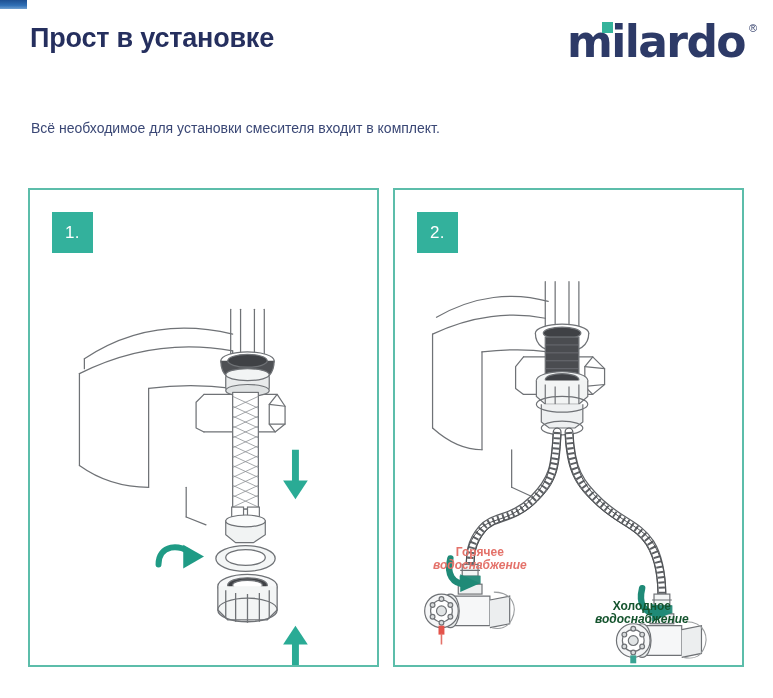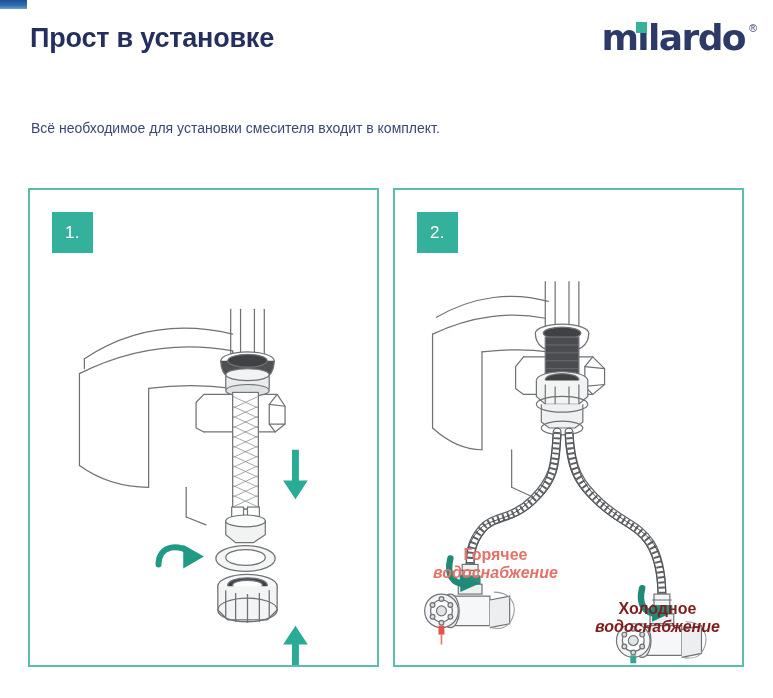--- a/index.html
+++ b/index.html
@@ -44,21 +44,21 @@
   }
   .brand-logo {
     position: absolute;
     right: 28px; top: 20px;
     height: 52px;
     display: flex;
     align-items: flex-start;
   }
   .brand-wordmark {
     position: relative;
-    font-size: 36px;
+    font-size: 44px;
     font-weight: bold;
     color: #2d3a67;
     letter-spacing: -1.6px;
     line-height: 1;
     font-family: "DejaVu Sans", "Liberation Sans", sans-serif;
   }
   .brand-dot {
     position: absolute;
     left: 35px; top: 2px;
     width: 11px; height: 11px;
@@ -112,27 +112,27 @@
 
   .illus {
     position: absolute;
     left: 0; top: 0;
     width: 100%; height: 100%;
   }
 
   .label {
     position: absolute;
     text-align: center;
-    font-size: 16px;
+    font-size: 12px;
     font-weight: bold;
     line-height: 1.12;
     white-space: nowrap;
   }
   .label-hot  { color: #e4726a; left: 38px;  top: 356px; }
-  .label-cold { color: #7f1d1d; left: 200px; top: 410px; }
+  .label-cold { color: #14532d; left: 200px; top: 410px; }
   .label-line1 { display:block; }
   .label-line2 { display:block;font-style:italic; }
 </style>
 </head>
 <body>
 
 <div class="page">
 
   <div class="top-strip"></div>
 

